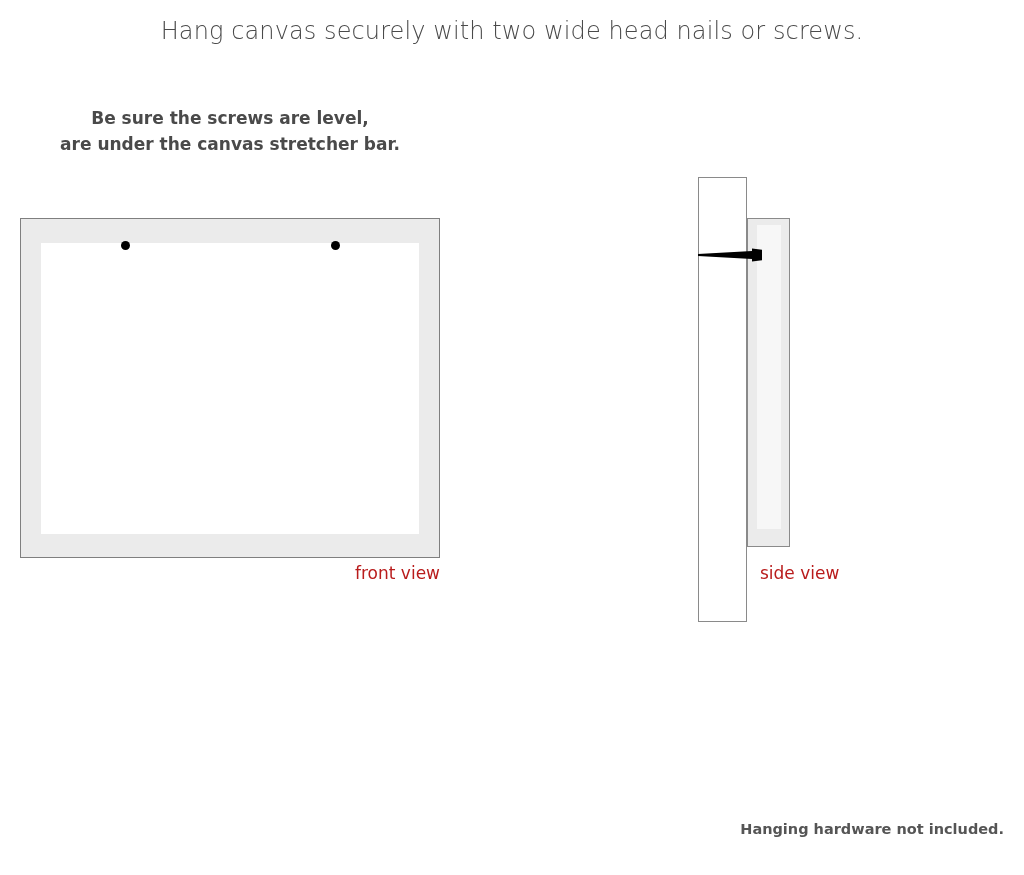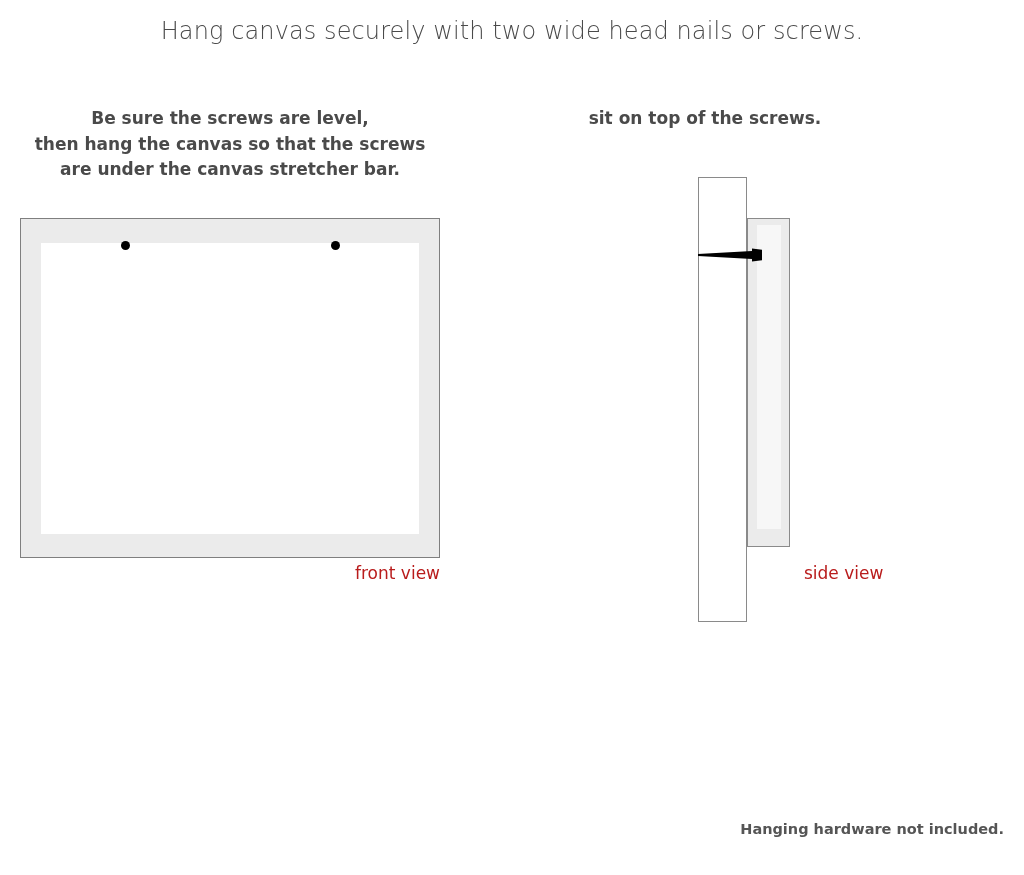--- a/index.html
+++ b/index.html
@@ -150,21 +150,20 @@
   .label-front {
     left: 240px;
     top: 562px;
     width: 200px;
     text-align: right;
   }
   .label-side {
     left: 760px;
     top: 562px;
     text-align: right;
-    margin-left: 44px;
   }
 
   
   .footer {
     position: absolute;
     right: 20px;
     top: 818px;
     text-align: right;
     font-size: 14.5px;
     font-weight: 700;
@@ -175,26 +174,24 @@
 </style>
 </head>
 <body>
 
 <div class="stage">
 
   <div class="headline">Hang canvas securely with two wide head nails or screws.</div>
 
   <div class="caption caption-left">
     <div>Be sure the screws are level,</div>
-    <div>then hang the canvas so that the screws</div>
     <div>are under the canvas stretcher bar.</div>
   </div>
 
   <div class="caption caption-right">
-    <div>sit on top of the screws.</div>
   </div>
 
   <div class="frontview">
     <div class="frontview-inner"></div>
     <div class="screw-dot left"></div>
     <div class="screw-dot right"></div>
   </div>
 
   <div class="view-label label-front">front view</div>
 

